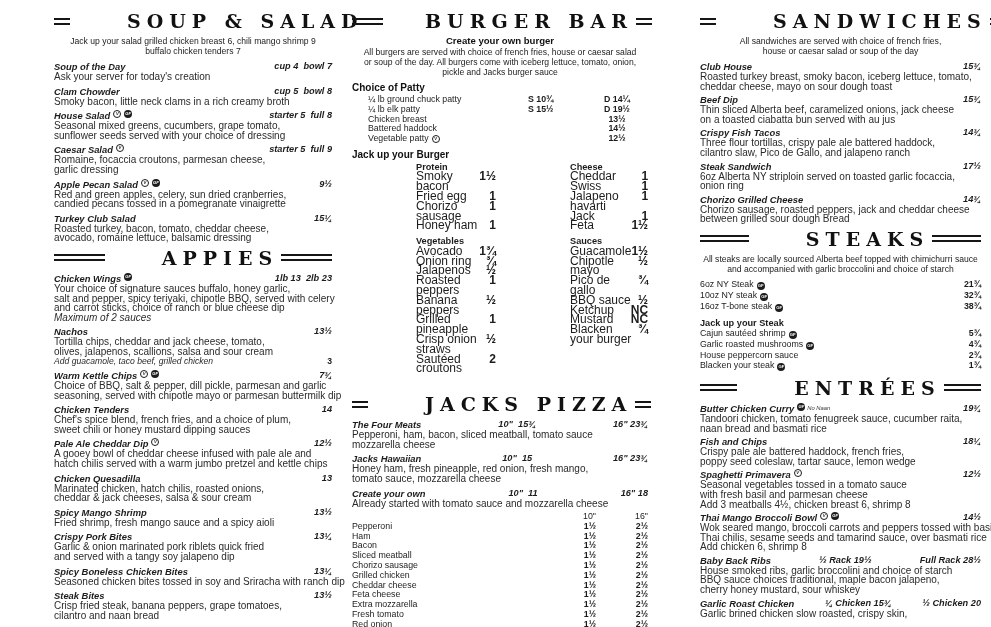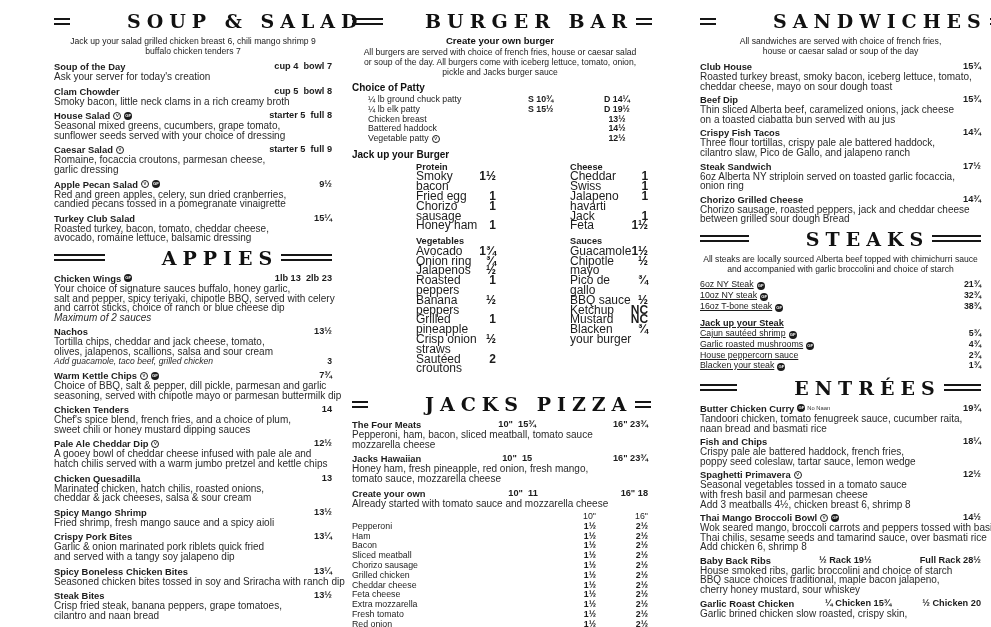--- a/index.html
+++ b/index.html
@@ -28,32 +28,32 @@
   }
 
   .center-block { text-align:center; font-size:8.6px; line-height:10px; margin:0 0 5px; color:#222; }
   .center-bold { font-weight:bold; font-size:9.6px; margin-bottom:1px; color:#111; }
 
   .mid-heading { font-weight:bold; font-size:10px; margin:5px 0 2px; color:#111; }
 
   
   .item { margin-bottom:4px; }
   .col-2 .item { margin-bottom:3px; }
-  .ihead { display:flex; align-items:center; line-height:11px; }
+  .ihead { display:flex; align-items:flex-start; line-height:11px;font-style:italic; }
   .iname { font-weight:bold; font-size:9.4px; white-space:nowrap; }
   .iprice, .ipmid { font-weight:bold; font-size:9.2px; margin-left:auto; white-space:pre; }
   .idesc { font-size:10px; line-height:9.6px; color:#2a2a2a; white-space:nowrap; }
   .iital { font-style:italic; }
   .extra { display:flex; font-size:8.6px; line-height:9.6px; color:#2a2a2a; }
   .extra .xp { margin-left:auto; font-weight:bold; color:#1c1c1c; font-style:normal; }
 
   
   .rowsblk { margin-bottom:6px; }
   .rrow { display:flex; align-items:baseline; font-size:8.8px; line-height:10px; }
-  .rrow .rl { white-space:nowrap;text-decoration:underline; }
+  .rrow .rl { white-space:nowrap; }
   .rrow.bold .rl { font-weight:bold; font-size:9.2px; }
   .rrow .rp { margin-left:auto; font-weight:bold; }
 
   
   .pattyblk { padding-left:16px; }
   .prow { display:grid; grid-template-columns:1fr 58px 62px; font-size:8.8px; line-height:9.8px; align-items:baseline; }
   .prow .pc { font-weight:bold; }
   .prow .pc2 { text-align:center; }
 
   

